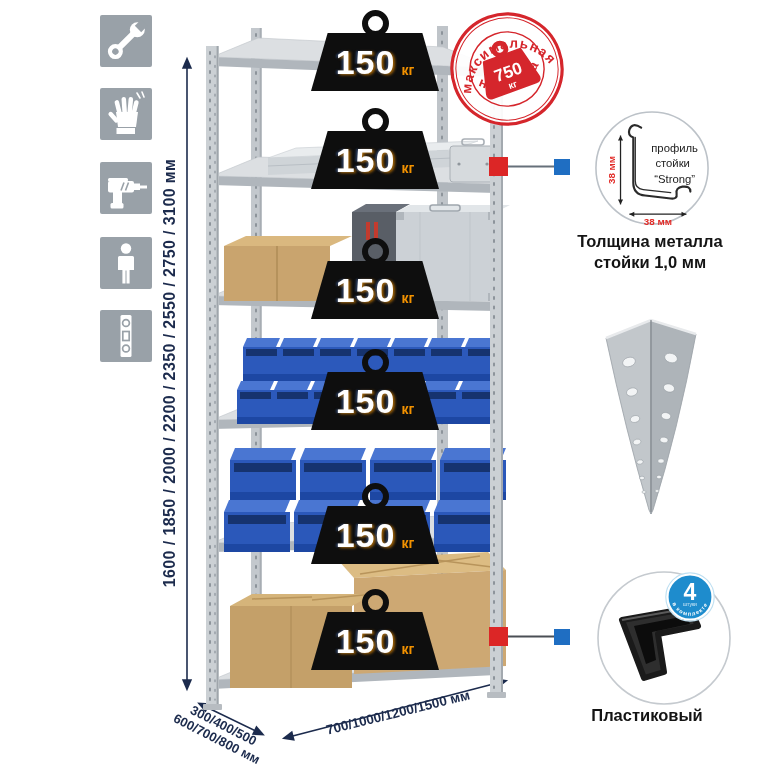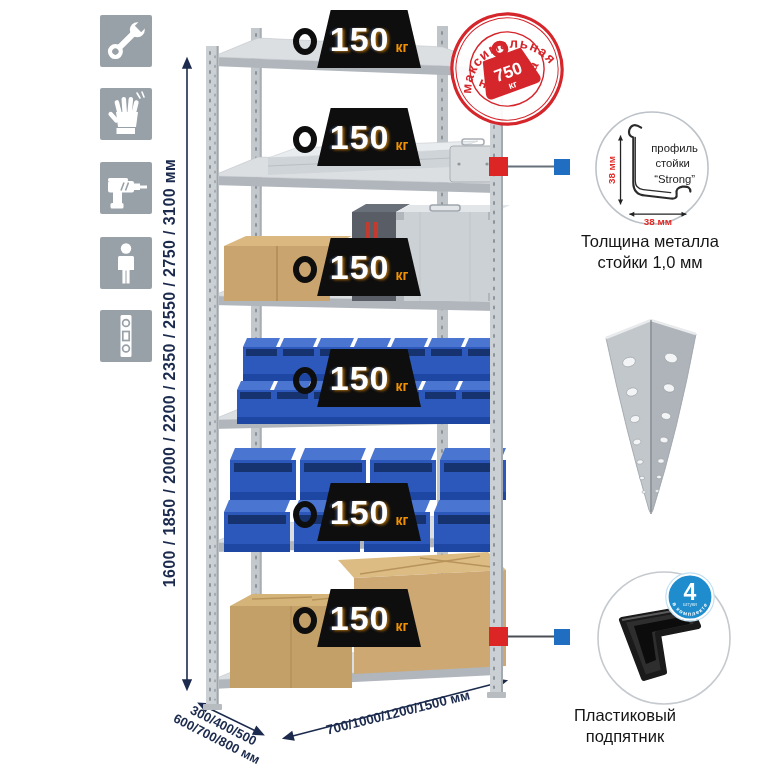--- a/index.html
+++ b/index.html
@@ -14,36 +14,36 @@
   
   .dim-h{position:absolute;left:-154px;top:363px;width:650px;height:20px;text-align:center;
          transform:rotate(-90deg);transform-origin:center;color:#1c2b4d;
          font-size:16px;font-weight:700;letter-spacing:.4px;white-space:nowrap;}
   .dim-depth{position:absolute;left:152px;top:718px;width:136px;text-align:center;color:#1c2b4d;
          transform:rotate(27deg);font-size:13px;font-weight:700;line-height:14.5px;white-space:nowrap;}
   .dim-w{position:absolute;left:278px;top:705px;width:240px;text-align:center;color:#1c2b4d;
          transform:rotate(-14deg);font-size:13.5px;font-weight:700;white-space:nowrap;}
 
   
-  .weight{position:absolute;left:293px;width:128px;display:flex;flex-direction:row;align-items:center;z-index:3;}
+  .weight{position:absolute;left:311px;width:128px;display:flex;flex-direction:column;align-items:center;z-index:3;}
   .w-ring{width:15px;height:15px;border:6px solid #0e0e0e;border-radius:50%;margin-bottom:-4px;background:transparent;}
   .w-body{width:128px;height:58px;background:#0e0e0e;clip-path:polygon(13% 0,87% 0,100% 100%,0 100%);
           display:flex;align-items:center;justify-content:center;}
   .w-num{color:#fff;font-size:34px;font-weight:800;letter-spacing:1px;
          text-shadow:2px 1px 3px rgba(243,146,0,.65), -2px 0 2px rgba(90,140,230,.35);}
   .w-unit{color:#f39200;font-size:14px;font-weight:700;margin:16px 0 0 6px;}
 
   
   .stamp{position:absolute;left:447px;top:9px;width:120px;height:120px;transform:rotate(-20deg);z-index:4;}
 
   
   .caption{position:absolute;width:210px;text-align:center;color:#141414;
-           font-size:16.5px;font-weight:400;line-height:21px;}
+           font-size:16.5px;font-weight:700;line-height:21px;}
   .cap-profile{left:545px;top:231px;}
-  .cap-foot{left:520px;top:705px;}
+  .cap-foot{left:542px;top:705px;}
 
   
   .kit-badge{position:absolute;left:665px;top:572px;width:50px;height:50px;z-index:5;}
 </style>
 </head>
 <body>
 
 <div class="canvas">
 
   <svg class="abs" style="left:0;top:0;" width="765" height="765" viewBox="0 0 765 765">
@@ -502,16 +502,15 @@
         </defs>
       <text x="25" y="27.5" text-anchor="middle" font-size="23" font-weight="bold" fill="#fff">4</text>
       <text x="25" y="33.5" text-anchor="middle" font-size="5" fill="#d8edf8">штуки</text>
       <text font-size="5.5" font-weight="bold" fill="#fff" letter-spacing="1.1">
         <textPath href="#kitArc" startOffset="50%" text-anchor="middle">в комплекте</textPath>
       </text>
     </svg>
   </div>
   <div class="caption cap-foot">
     <div>Пластиковый</div>
-    <div>подпятник</div>
   </div>
 
 </div>
 
 </body></html>

